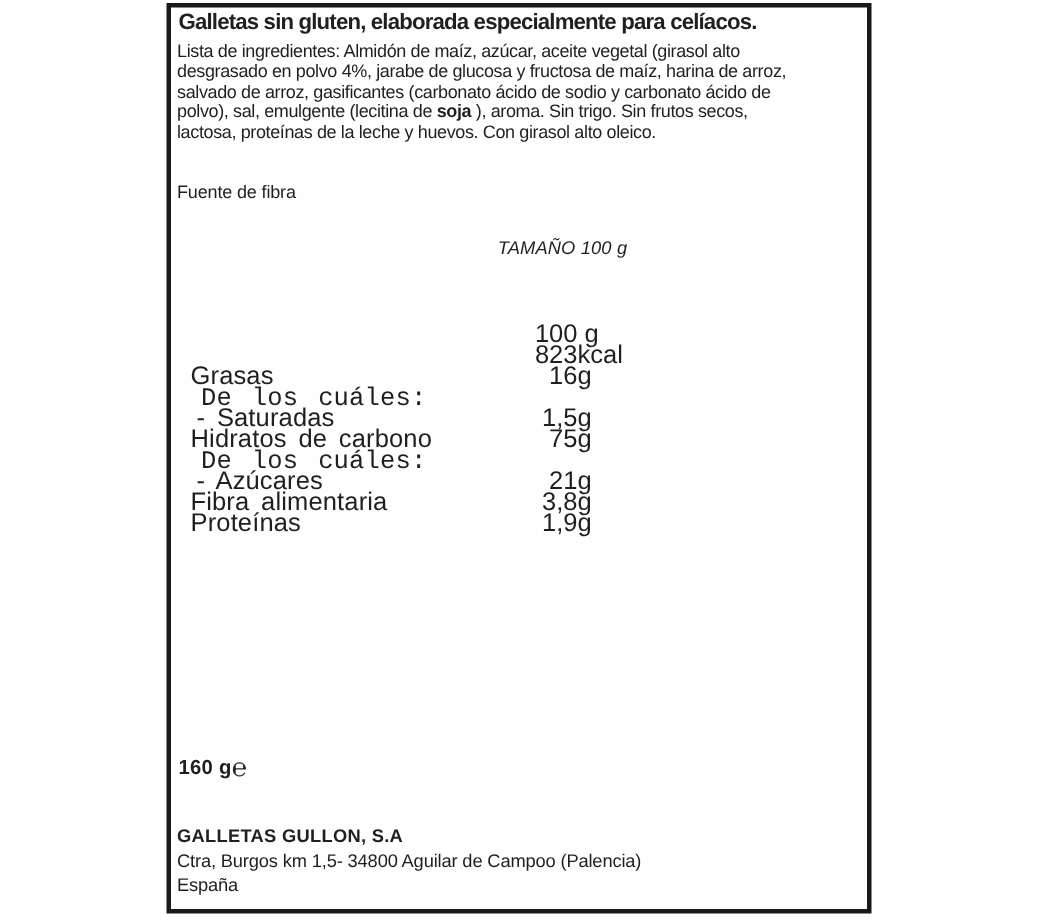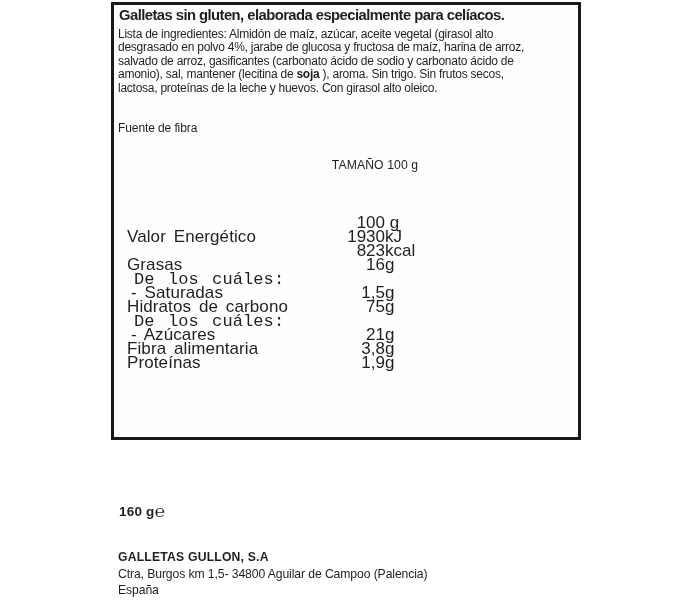--- a/index.html
+++ b/index.html
@@ -5,41 +5,42 @@
   * { margin: 0; padding: 0; box-sizing: border-box; }
   html, body { width: 700px; height: 614px; background: #ffffff; overflow: hidden; }
   body {
     font-family: "Liberation Sans", "DejaVu Sans", sans-serif;
     color: #1f1f1f;
     position: relative;
   }
   .label-box {
     position: absolute;
     left: 111px; top: 2px;
-    width: 470px; height: 438px;
+    width: 470px; height: 607px;
     border: 3px solid #191919;
     background: #fefefe;
   }
   .abs { position: absolute; white-space: nowrap; }
   .product-title {
     left: 5px; top: 2px;
     font-size: 14.8px; font-weight: bold;
     letter-spacing: -0.55px;
   }
   .ingredients {
     left: 4px; top: 23px;
     font-size: 12px; letter-spacing: -0.25px;
   }
   .ingredients .iline { height: 13.4px; line-height: 13.4px; white-space: pre; }
   .ingredients .bold { font-weight: bold; }
   .fiber-claim { left: 4px; top: 116px; font-size: 12px; letter-spacing: -0.1px; }
   .size-header {
     left: 111px; top: 153px; width: 300px;
     text-align: center; font-size: 12.2px; letter-spacing: 0.1px;
     white-space: pre;
+    font-style: italic;
   }
   .nutrition { left: 4px; top: 211px; width: 452px; font-size: 17px; }
   .nrow { position: relative; height: 14px; line-height: 14px; white-space: nowrap; }
   .nlabel { display: inline-block; padding-left: 9px; word-spacing: 3px; letter-spacing: 0.1px; }
   .nlabel.ind-a { padding-left: 16px; font-family: Liberation Mono, monospace; }
   .nlabel.ind-b { padding-left: 13px; }
   .nval { position: absolute; left: 186px; top: 0; white-space: pre; }
   .nnum { display: inline-block; width: 81px; text-align: right; white-space: pre; }
   .nunit { white-space: pre; }
   .storage { left: 4px; top: 455px; font-size: 12px; letter-spacing: -0.25px; }
@@ -54,36 +55,32 @@
 <body>
 
 <div class="label-box">
 
   <div class="abs product-title">Galletas sin gluten, elaborada especialmente para celíacos.</div>
 
   <div class="abs ingredients">
     <div class="iline">Lista de ingredientes: Almidón de maíz, azúcar, aceite vegetal (girasol alto</div>
     <div class="iline">desgrasado en polvo 4%, jarabe de glucosa y fructosa de maíz, harina de arroz,</div>
     <div class="iline">salvado de arroz, gasificantes (carbonato ácido de sodio y carbonato ácido de</div>
-    <div class="iline"><span>amonio), sal, mantener (lecitina de </span><span class="bold">soja</span><span> ), aroma. Sin trigo. Sin frutos secos,</span></div>
+    <div class="iline"><span>polvo), sal, emulgente (lecitina de </span><span class="bold">soja</span><span> ), aroma. Sin trigo. Sin frutos secos,</span></div>
     <div class="iline">lactosa, proteínas de la leche y huevos. Con girasol alto oleico.</div>
   </div>
 
   <div class="abs fiber-claim">Fuente de fibra</div>
 
   <div class="abs size-header">TAMAÑO 100 g</div>
 
   <div class="abs nutrition">
     <div class="nrow">
       <span class="nlabel"></span>
       <span class="nval"><span class="nnum">100</span><span class="nunit"> g</span></span>
-    </div>
-    <div class="nrow">
-      <span class="nlabel">Valor Energético</span>
-      <span class="nval"><span class="nnum">1930</span><span class="nunit">kJ</span></span>
     </div>
     <div class="nrow">
       <span class="nlabel"></span>
       <span class="nval"><span class="nnum">823</span><span class="nunit">kcal</span></span>
     </div>
     <div class="nrow">
       <span class="nlabel">Grasas</span>
       <span class="nval"><span class="nnum">16</span><span class="nunit">g</span></span>
     </div>
     <div class="nrow">

